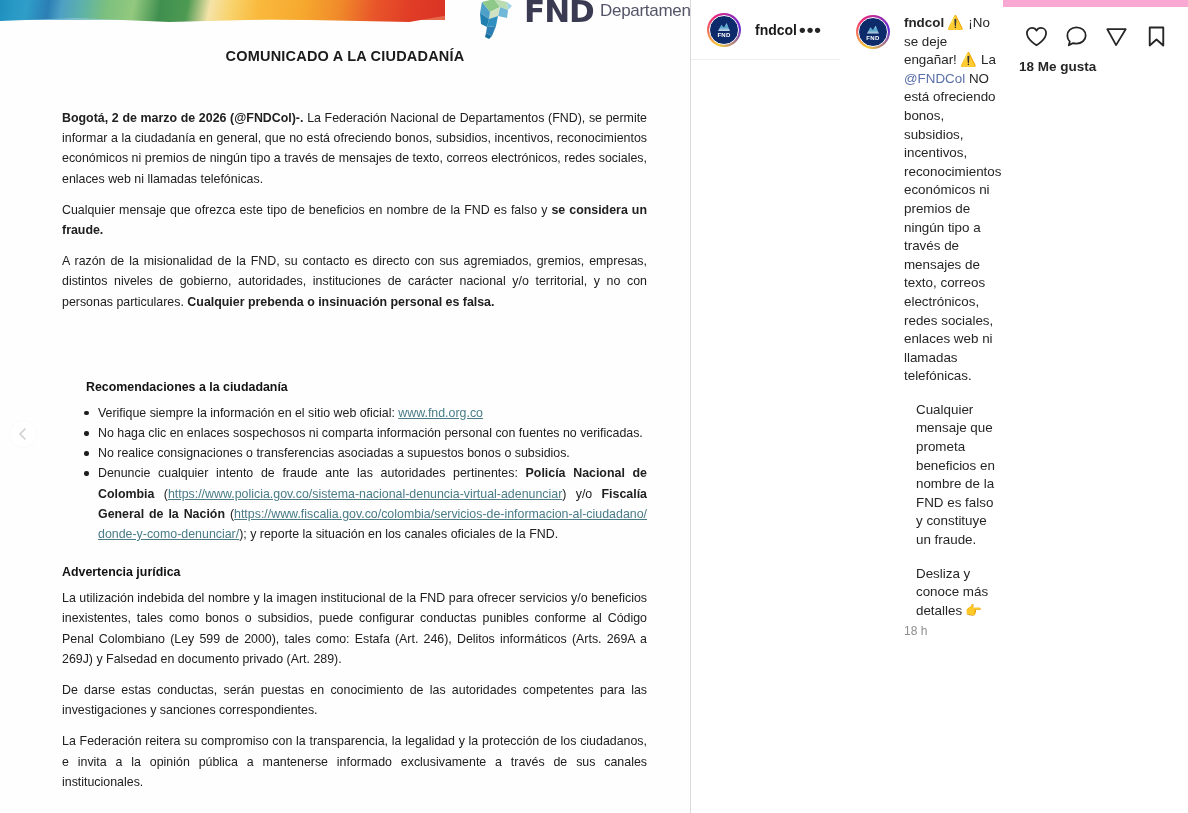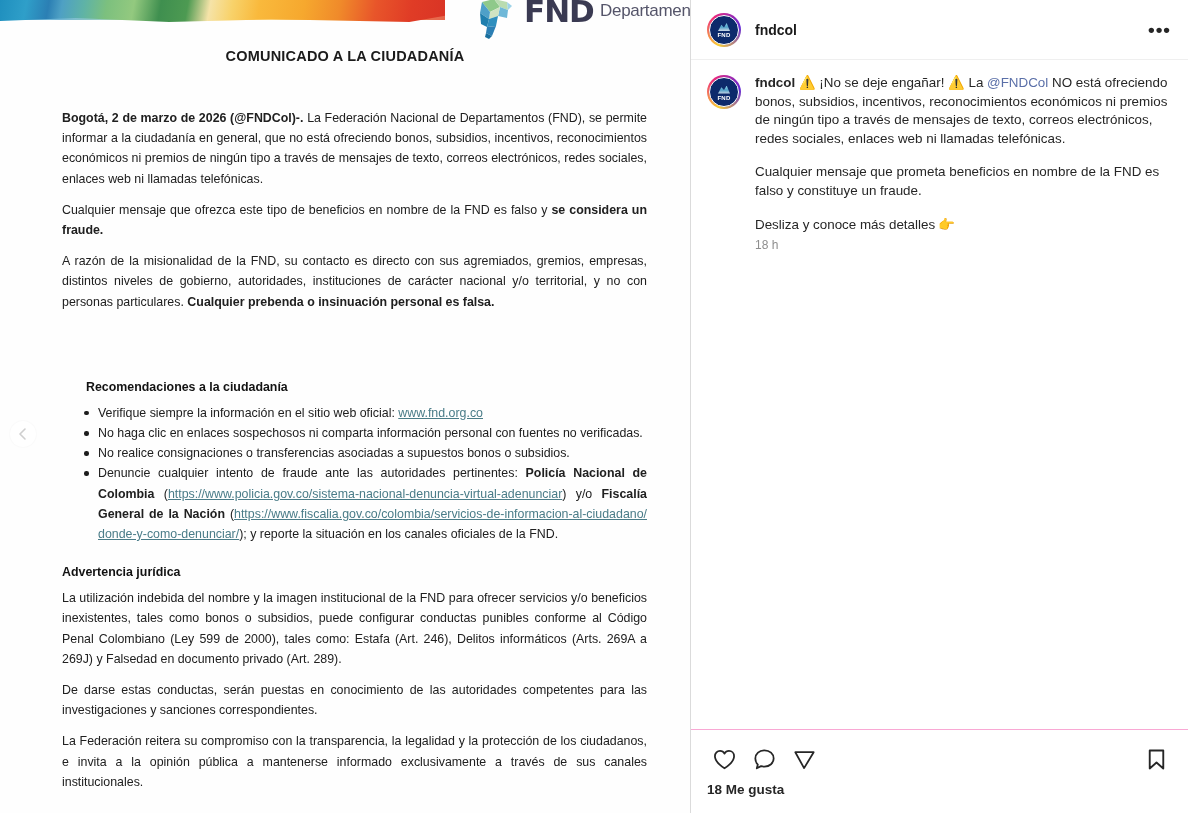--- a/index.html
+++ b/index.html
@@ -180,21 +180,21 @@
 
   
   .side {
     position: relative;
     width: 498px;
     flex: 0 0 498px;
     height: 813px;
     background: #ffffff;
     border-left: 1px solid #dbdbdb;
     display: flex;
-    flex-direction: column;
+    flex-direction: row;
   }
   .post-header {
     display: flex;
     align-items: center;
     height: 60px;
     padding: 0 16px;
     border-bottom: 1px solid #efefef;
     flex: 0 0 60px;
     box-sizing: border-box;
   }
@@ -279,30 +279,31 @@
     font-weight: 700;
     color: #262626;
     cursor: pointer;
   }
   .mention {
     color: #5a6fa8;
     cursor: pointer;
   }
   .cap-para {
     margin-top: 15px;
+    margin-left: 12px;
   }
   .cap-time {
     margin-top: 2px;
     font-size: 12px;
     color: #8e8e8e;
   }
 
   .actions-block {
     flex: 0 0 auto;
-    border-top: 1px solid #f9a8d4;
+    border-top: 7px solid #f9a8d4;
     padding: 8px 16px 16px 16px;
   }
   .action-row {
     display: flex;
     align-items: center;
     height: 42px;
   }
   .action-btn {
     width: 34px; height: 34px;
     display: flex;

